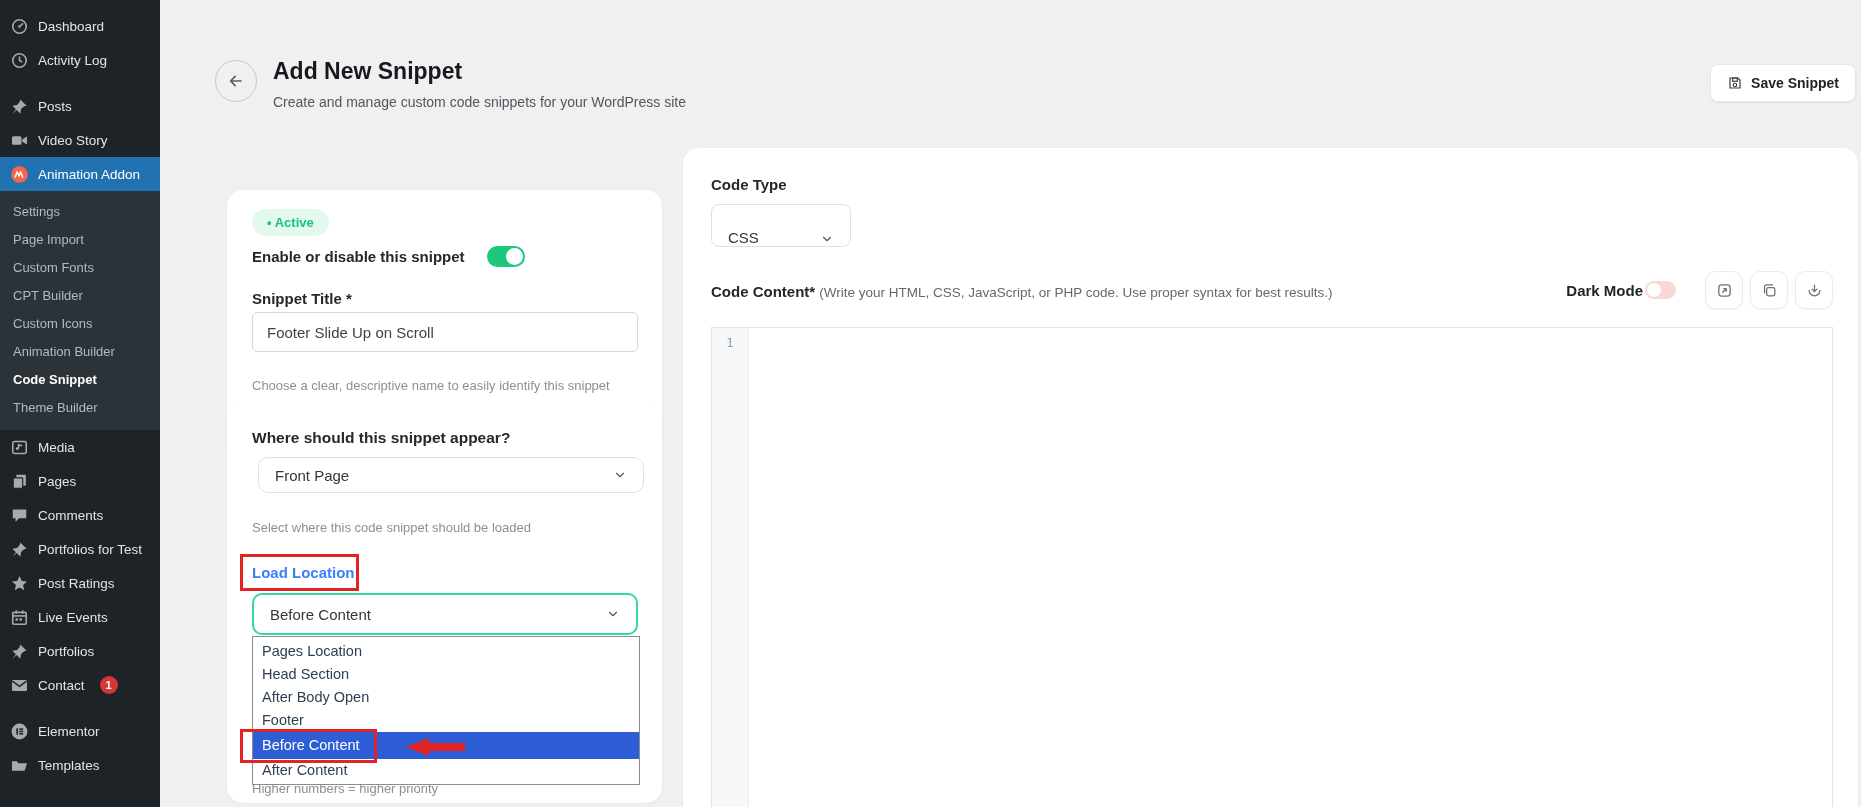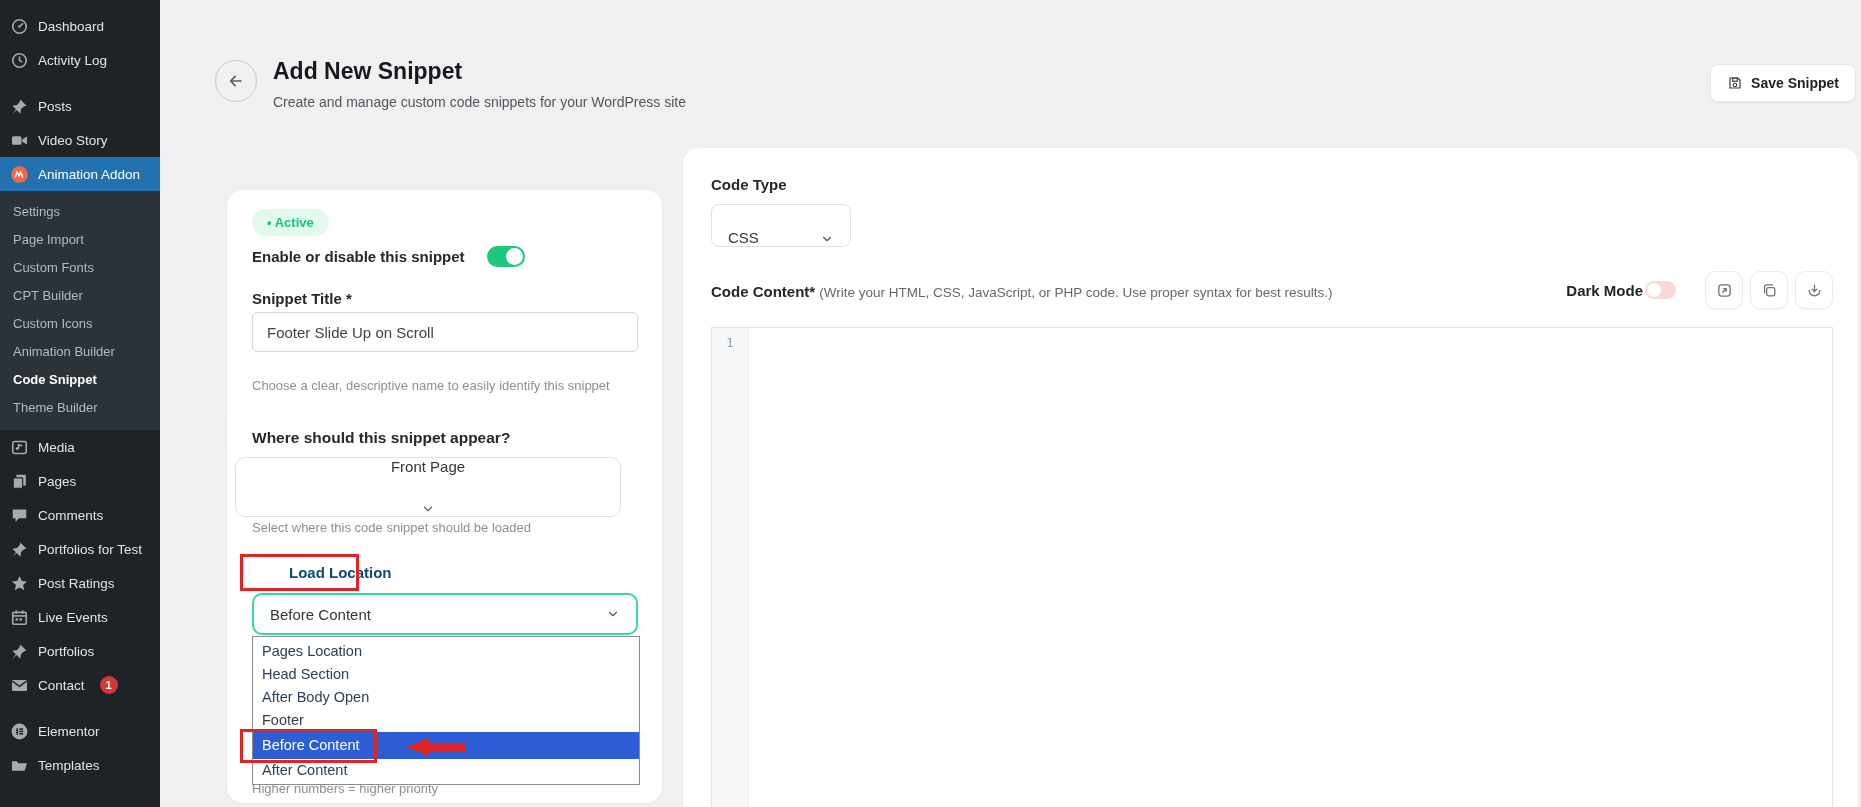--- a/index.html
+++ b/index.html
@@ -44,25 +44,25 @@
   .toggle { position:relative; width:38px; height:21px; border-radius:11px; background:var(--green,#1ec77e); cursor:pointer; }
   .toggle .knob { position:absolute; top:2px; right:2px; width:17px; height:17px; border-radius:50%; background:#fff; }
   .fld-label { position:absolute; left:25px; top:100px; }
   .text-input { position:absolute; left:25px; top:122px; width:386px; height:40px; border:1px solid #d5d7dc; border-radius:5px; padding:0 14px; font-size:15px; color:#3c434a; font-family:"Liberation Sans",sans-serif; background:#fff; }
   .fld-help { position:absolute; left:25px; top:188px; }
 
   
   .loc-label { position:absolute; left:25px; top:24px; font-size:15.5px; }
   .select { position:absolute; display:flex; align-items:center; justify-content:space-between; padding:0 16px; border:1px solid #e0e1e5; border-radius:10px; background:#fff; font-size:15px; color:#32373c; cursor:pointer; }
   .select .chev { width:14px; height:14px; color:#50575e; }
-  #sel-appear { left:8px; top:52px; width:386px; height:60px;flex-direction:column; }
+  #sel-appear { left:31px; top:52px; width:386px; height:36px; }
   .loc-help { position:absolute; left:25px; top:115px; }
   .red-box { position:absolute; border:3px solid var(--annotation-red,#e02424); background:transparent; z-index:5; pointer-events:none; }
   #red-box-label { left:13px; top:149px; width:119px; height:37px; }
-  .loadloc-label { position:absolute; left:25px; top:159px; font-size:15px; font-weight:600; color:#0c4a6e; z-index:1;margin-left:37px; }
+  .loadloc-label { position:absolute; left:25px; top:159px; font-size:15px; font-weight:600; color:#3b82f6; z-index:1; }
   #sel-load { left:25px; top:188px; width:386px; height:42px; border:2px solid var(--teal,#35d6a6); }
   .listbox { position:absolute; left:25px; top:231px; width:388px; height:149px; background:#fff; border:1px solid #8c8c8c; z-index:1; padding-top:3px; }
   .option { height:23px; line-height:23px; padding-left:9px; font-size:14.5px; color:var(--option-text,#2e4154); cursor:pointer; }
   .option.selected { height:27px; line-height:27px; background:var(--highlight-blue,#2e5ed6); color:#fff; }
   #red-box-option { left:13px; top:324px; width:137px; height:34px; }
   .annot-arrow { position:absolute; left:179px; top:333px; display:flex; align-items:center; z-index:6; pointer-events:none; }
   .annot-arrow .head { width:0; height:0; border-top:9px solid transparent; border-bottom:9px solid transparent; border-right:23px solid var(--annotation-red,#e02424); }
   .annot-arrow .tail { width:36px; height:8px; background:var(--annotation-red,#e02424); }
   .priority-help { position:absolute; left:25px; top:376px; z-index:0; }
 

